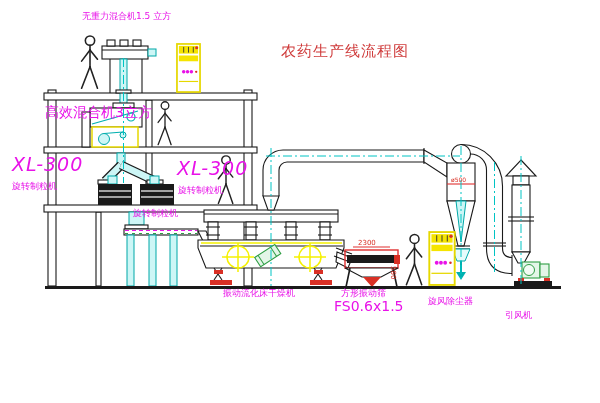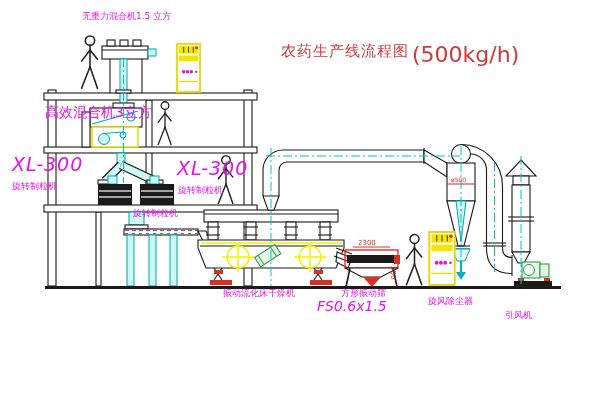--- a/index.html
+++ b/index.html
@@ -22,21 +22,21 @@
   .gn{fill:#e4f6e8;stroke:#2f9e44;stroke-width:1.1;}
   .mg{stroke:#e812e8;stroke-width:1.2;fill:none;stroke-dasharray:4 3;}
   .gd{stroke:#2f9e44;stroke-width:1.2;fill:none;stroke-dasharray:3 4;}
   .pe{stroke:#222;stroke-width:1.7;fill:none;stroke-linecap:round;}
   
   .lbl{position:absolute;color:#e812e8;font-size:9px;line-height:1;white-space:nowrap;}
   .lbl.big{font-size:19px;letter-spacing:1px;font-style:italic;}
   .lbl.model{font-size:14px;}
   .dim{position:absolute;color:#d93025;font-size:7px;line-height:1;white-space:nowrap;}
   .dim.vert{transform:rotate(90deg);transform-origin:left top;}
-  .title{position:absolute;left:281px;top:42px;color:#cf3a3a;display:flex;align-items:flex-start;gap:3px;}
+  .title{position:absolute;left:281px;top:42px;color:#cf3a3a;display:flex;align-items:flex-end;gap:3px;}
   .title .zh{font-size:15px;letter-spacing:1px;}
   .title .cap{font-size:22px;}
 </style>
 </head>
 <body>
 
 <div class="canvas">
 
   <svg width="600" height="403" viewBox="0 0 600 403">
     <defs>
@@ -269,33 +269,32 @@
       <line class="cl" x1="461" y1="146" x2="461" y2="282"></line>
       <line class="cl" x1="494.5" y1="162" x2="494.5" y2="272"></line>
       <line class="cl" x1="521" y1="156" x2="521" y2="286"></line>
     </g>
 
     <rect class="blk" x="45" y="286" width="516" height="3"></rect>
   </svg>
 
   <div class="title">
     <span class="zh">农药生产线流程图</span>
-    <span class="cap">(500kg/h)</span>
   </div>
 
   <div class="lbl" style="left:82px;top:12px;text-align:right;">无重力混合机1.5 立方</div>
   <div class="lbl" style="left:45px;top:105px;font-size:14px;">高效混合机3立方</div>
   <div class="lbl big" style="left:12px;top:155px;">XL-300</div>
   <div class="lbl" style="left:12px;top:182px;">旋转制粒机</div>
   <div class="lbl big" style="left:177px;top:159px;">XL-300</div>
   <div class="lbl" style="left:178px;top:186px;">旋转制粒机</div>
   <div class="lbl" style="left:133px;top:209px;">旋转制粒机</div>
   <div class="lbl" style="left:223px;top:289px;">振动流化床干燥机</div>
   <div class="lbl" style="left:341px;top:289px;">方形振动筛</div>
-  <div class="lbl model" style="left:317px;top:299px;font-style:italic;">FS0.6x1.5</div>
+  <div class="lbl model" style="left:334px;top:299px;">FS0.6x1.5</div>
   <div class="lbl" style="left:428px;top:297px;">旋风除尘器</div>
   <div class="lbl" style="left:491px;top:311px;margin-left:14px;">引风机</div>
 
   <div class="dim" style="left:358px;top:240px;">2300</div>
   <div class="dim vert" style="left:396px;top:266px;">580</div>
   <div class="dim" style="left:451px;top:177px;font-size:6px;">ø500</div>
 
 </div>
 
 </body></html>

